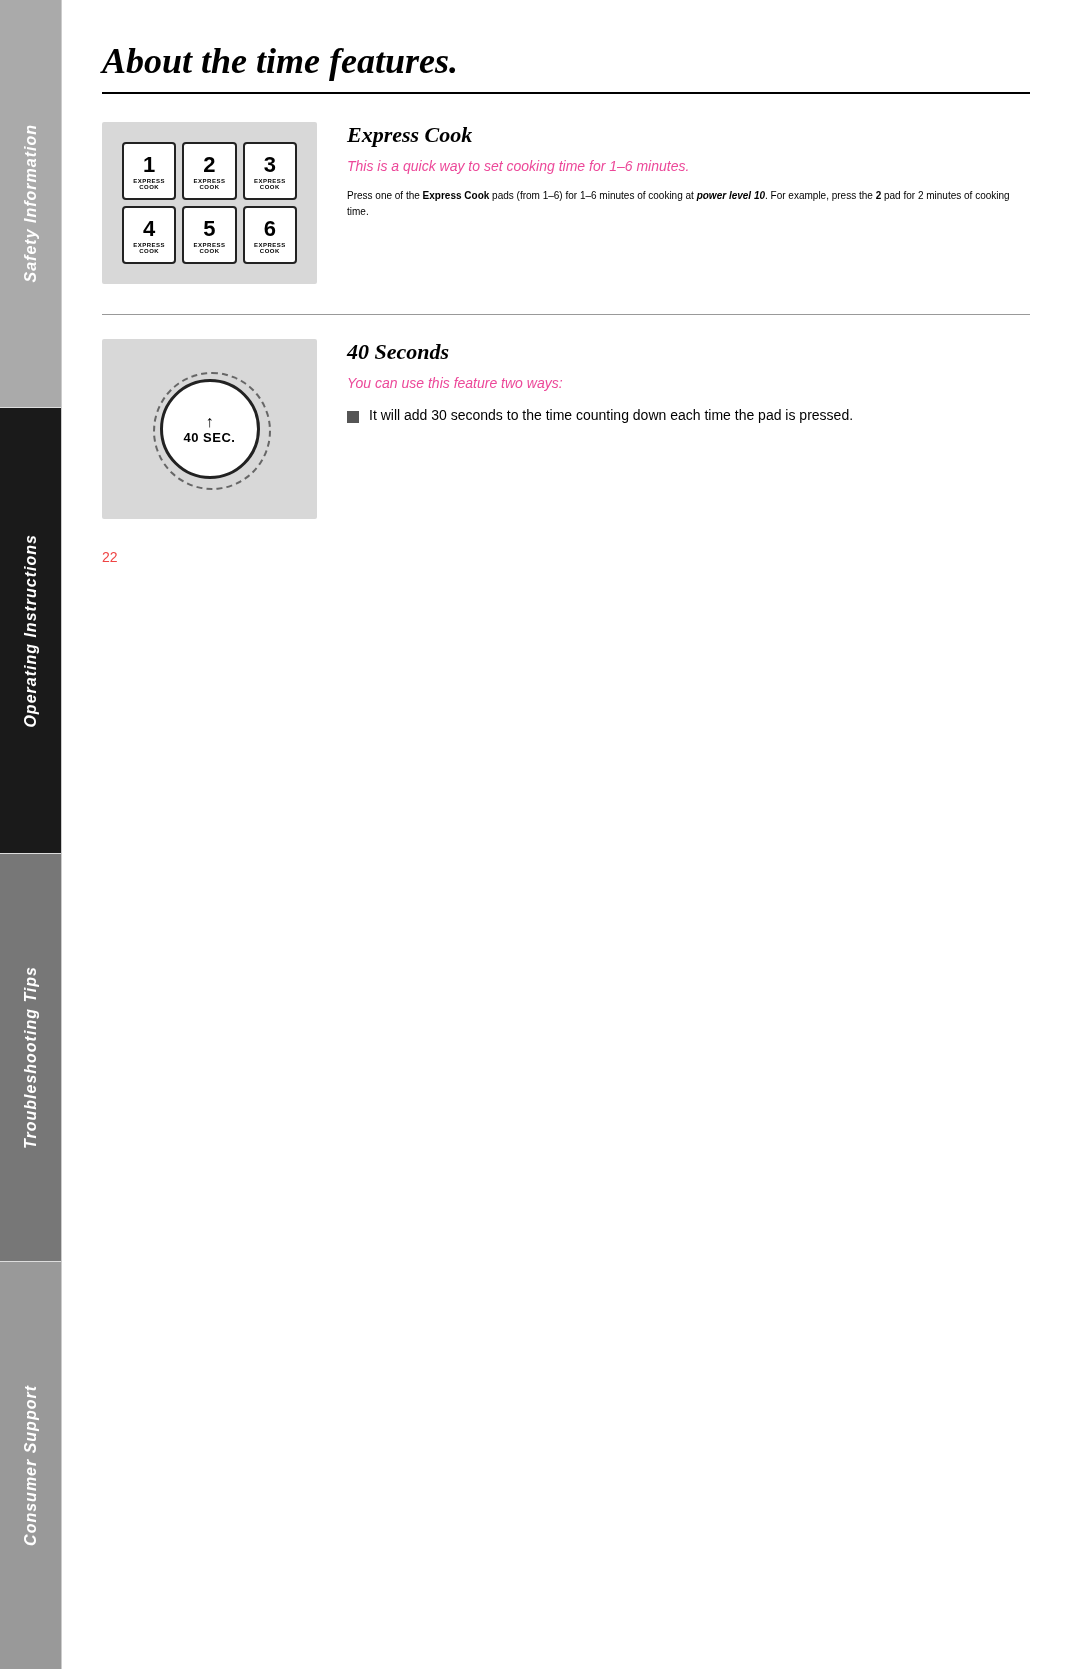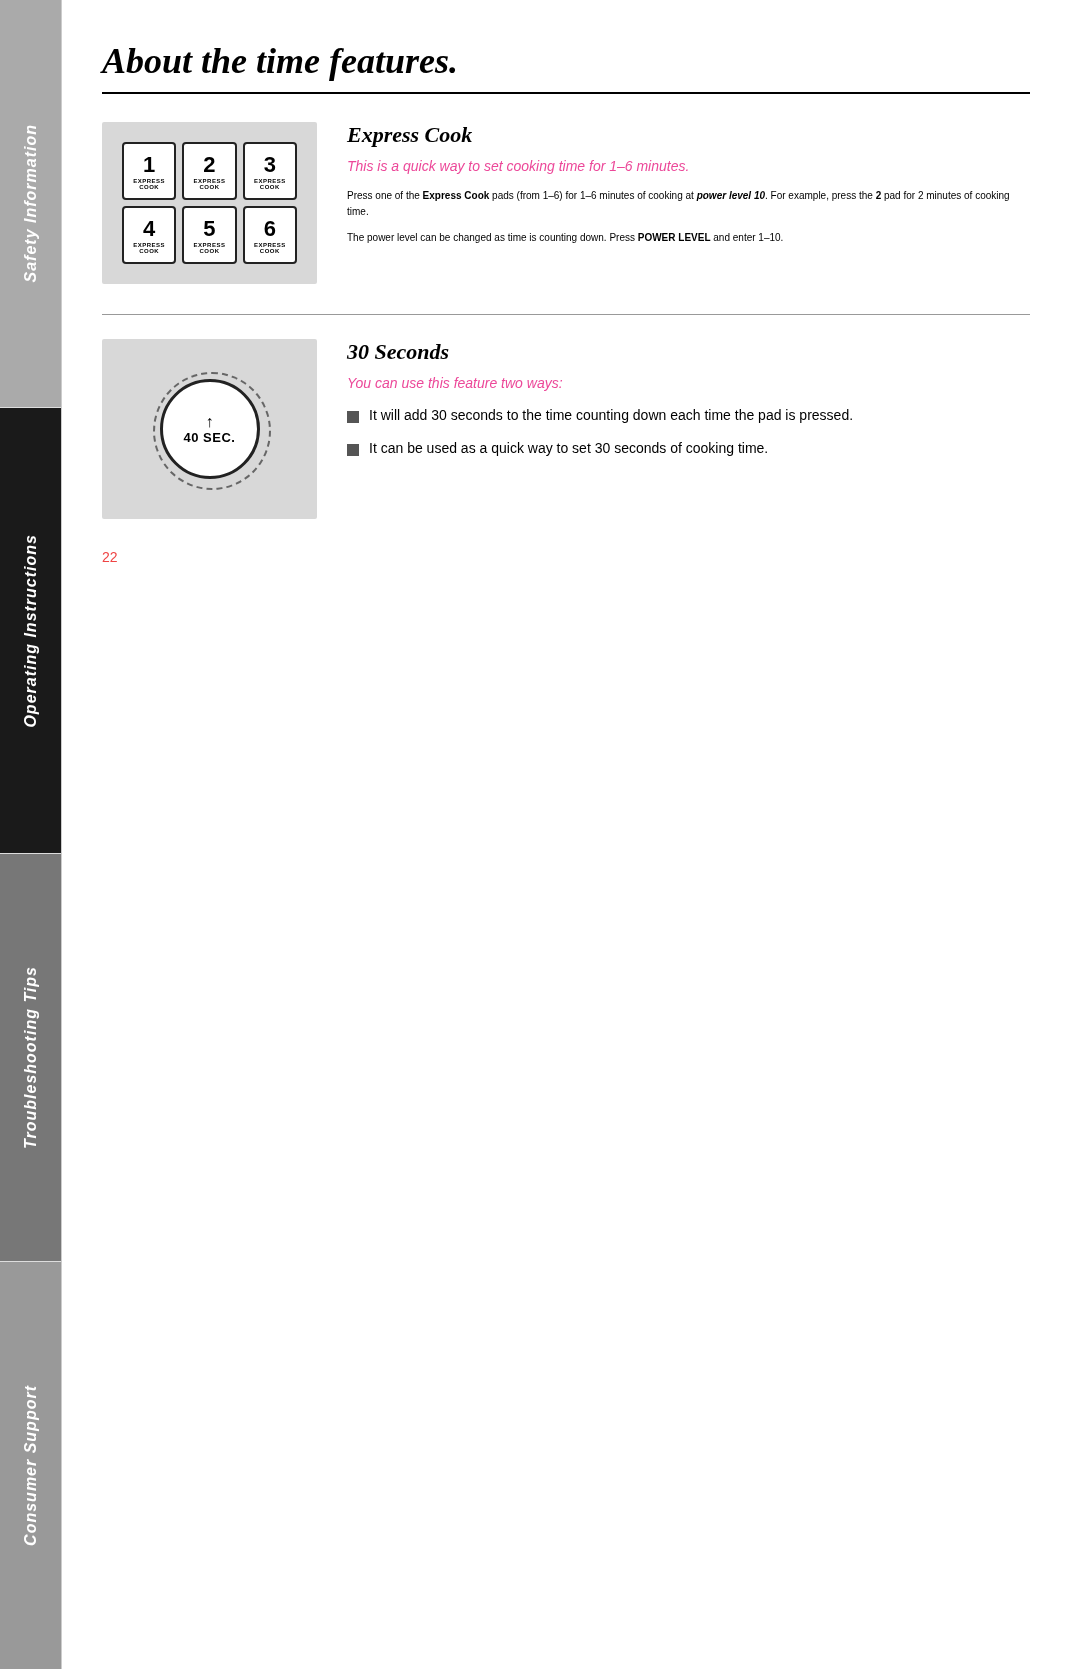--- a/index.html
+++ b/index.html
@@ -304,48 +304,41 @@
         </div>
       </div>
     </div>
 
     <div class="section-content">
       <h2 class="section-title">Express Cook</h2>
       <p class="section-subtitle">This is a quick way to set cooking time for 1–6 minutes.</p>
       <p class="section-body">
         Press one of the <b>Express Cook</b> pads (from 1–6) for 1–6 minutes of cooking at <b><i>power level 10</i></b>. For example, press the <b>2</b> pad for 2 minutes of cooking time.
       </p>
-      <p class="section-body">
-        The power level can be changed as time is counting down. Press <b>POWER LEVEL</b> and enter 1–10.
-      </p>
     </div>
   </div>
 
   <hr class="section-rule">
 
   <div class="feature-section">
     <div class="section-image">
       <div class="sec-button-wrapper">
         <div class="sec-button">
           <span class="sec-arrow">↑</span>
           <span class="sec-text">40 SEC.</span>
         </div>
       </div>
     </div>
 
     <div class="section-content">
-      <h2 class="section-title">30 Seconds</h2>
+      <h2 class="section-title">40 Seconds</h2>
       <p class="section-subtitle">You can use this feature two ways:</p>
 
       <div class="bullet-item">
         <div class="bullet-square"></div>
         <span>It will add 30 seconds to the time counting down each time the pad is pressed.</span>
       </div>
-      <div class="bullet-item">
-        <div class="bullet-square"></div>
-        <span>It can be used as a quick way to set 30 seconds of cooking time.</span>
-      </div>
     </div>
   </div>
 
   <p class="page-number">22</p>
 
 </div>
 
 </body></html>

